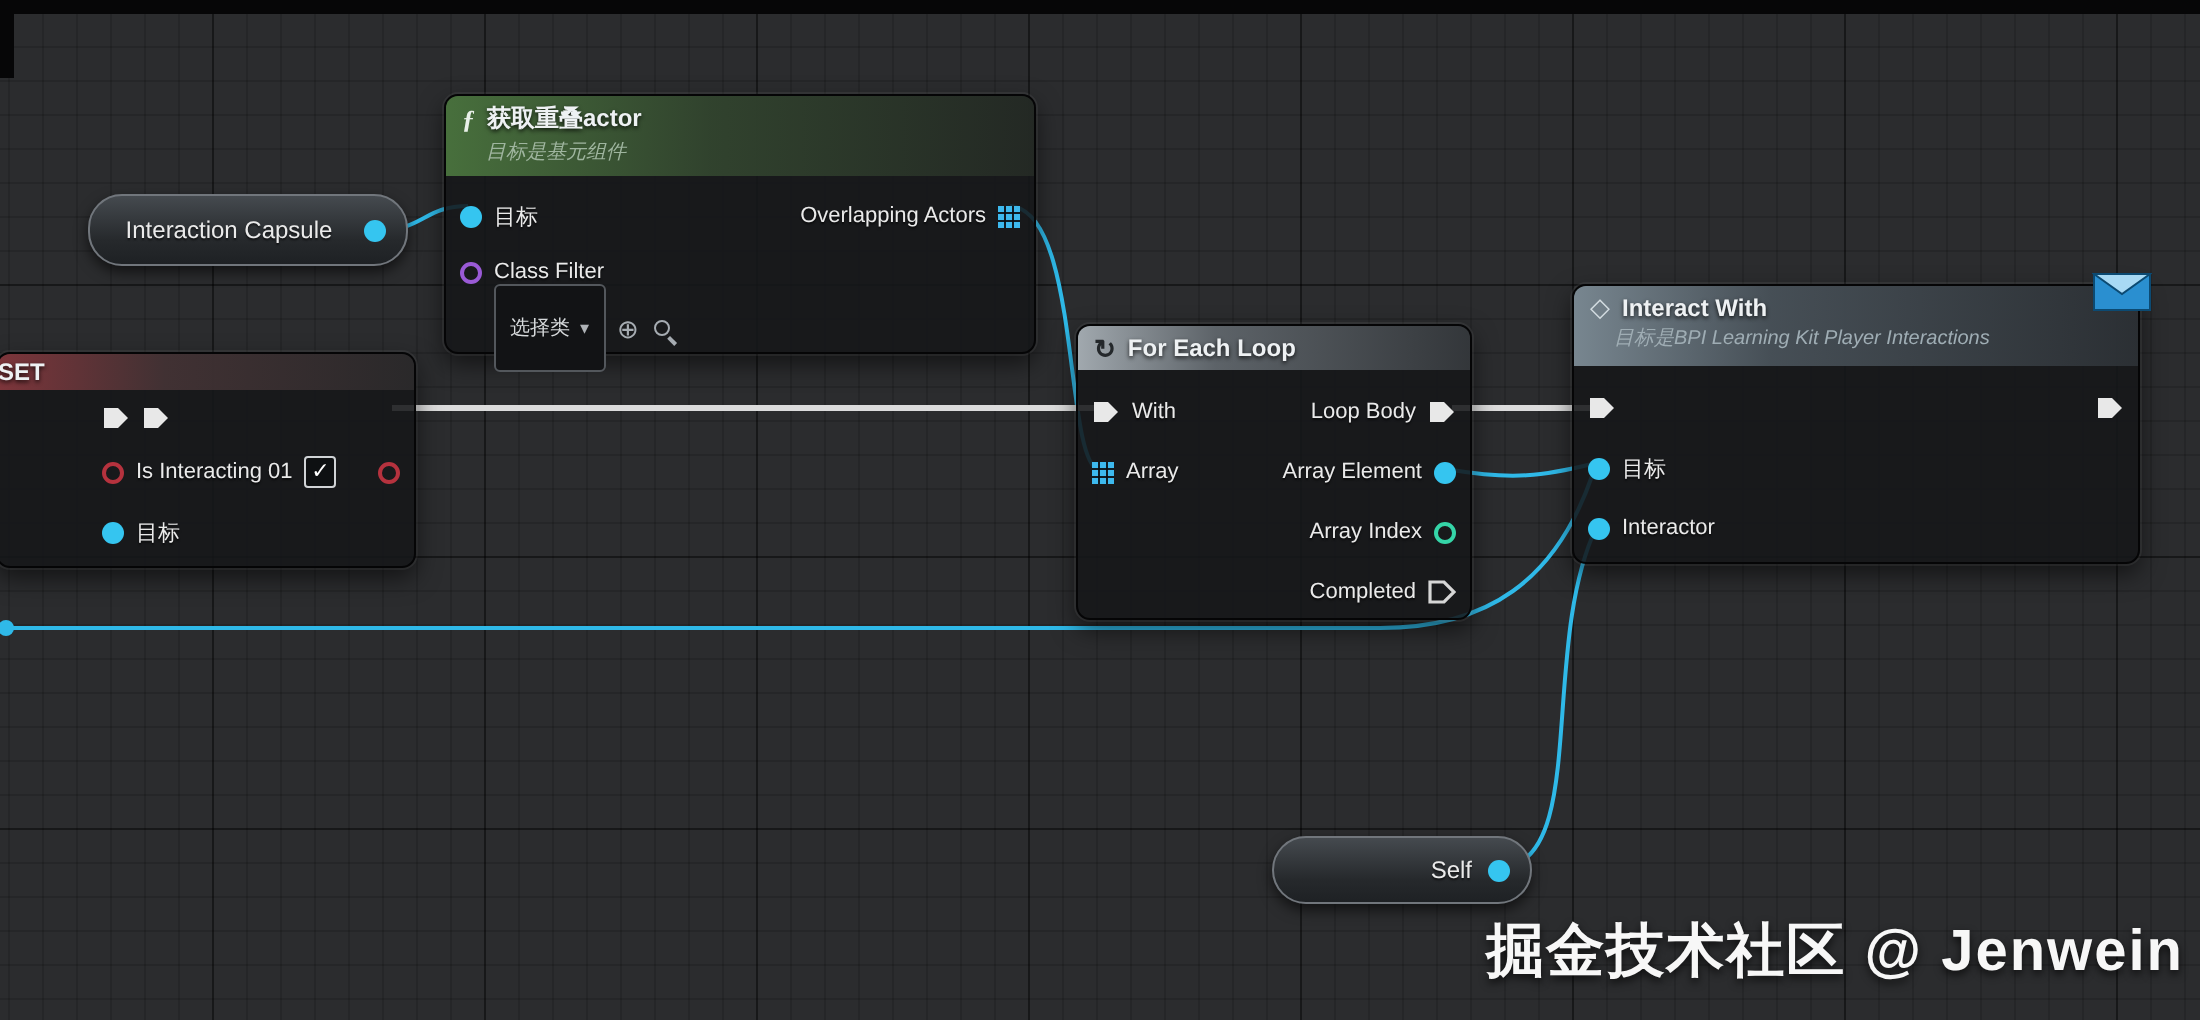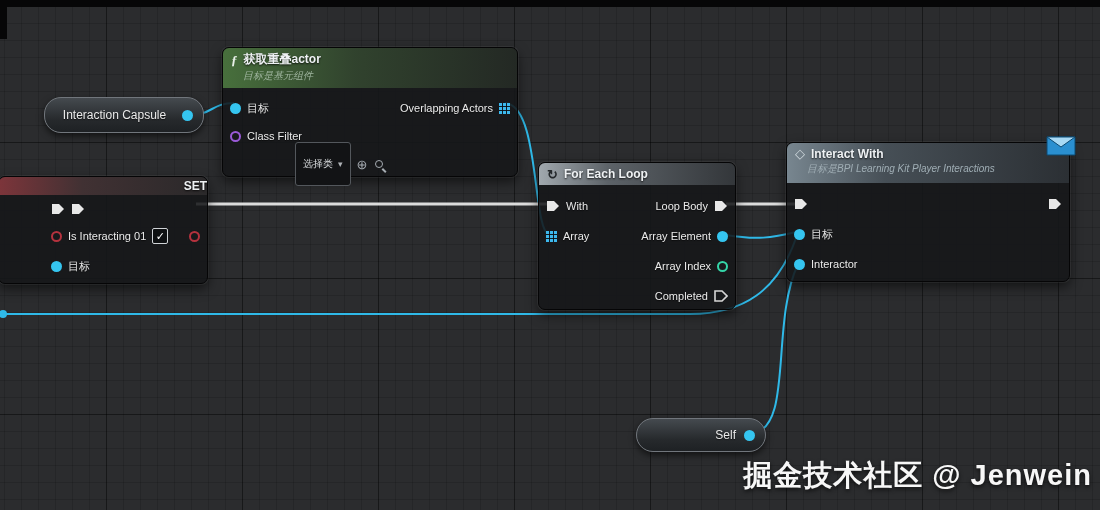--- a/index.html
+++ b/index.html
@@ -21,21 +21,21 @@
   .node{
     position:absolute;z-index:2;border-radius:7px;
     background:rgba(22,23,25,.88);
     border:1px solid #050506;
     box-shadow:0 0 0 1px rgba(255,255,255,.06), 0 5px 12px rgba(0,0,0,.55);
     box-sizing:border-box;
   }
   .node-header{border-radius:6px 6px 0 0;}
   .hdr-line{display:flex;align-items:center;gap:6px;padding:0 8px;}
   .hdr-get{background:linear-gradient(90deg,rgba(74,116,62,.95),rgba(52,72,48,.88) 45%,rgba(38,44,38,.82));height:40px;padding-top:3px;box-sizing:border-box;}
-  .hdr-set{background:linear-gradient(90deg,rgba(136,56,62,.9),rgba(75,55,57,.8) 40%,rgba(48,46,47,.75));height:18px;display:flex;align-items:center;justify-content:flex-end;}
+  .hdr-set{background:linear-gradient(90deg,rgba(136,56,62,.9),rgba(75,55,57,.8) 40%,rgba(48,46,47,.75));height:18px;display:flex;align-items:center;justify-content:flex-start;}
   .hdr-loop{background:linear-gradient(90deg,rgba(168,176,182,.95),rgba(105,112,118,.85) 35%,rgba(58,62,66,.8));height:22px;display:flex;align-items:center;gap:6px;padding:0 8px;box-sizing:border-box;}
   .hdr-interact{background:linear-gradient(90deg,rgba(125,140,150,.95),rgba(78,88,96,.85) 35%,rgba(48,53,58,.8));height:40px;padding-top:3px;box-sizing:border-box;}
   .title{font-size:12px;font-weight:bold;color:#eef1f3;text-shadow:0 1px 2px rgba(0,0,0,.8);white-space:nowrap;}
   .subtitle{font-size:10px;font-style:italic;color:#9fadb4;margin-left:20px;margin-top:1px;white-space:nowrap;}
   .sub-green{color:#9fb59f;}
   .fnicon{font-family:"Liberation Serif",serif;font-style:italic;font-weight:bold;font-size:13px;color:#e9f0e9;}
   .loopicon{font-size:13px;font-weight:bold;color:#24282b;}
   .ifaceicon{font-size:13px;color:#d4dde2;}
   .body{padding-top:6px;}
   .row{display:flex;align-items:center;height:30px;padding:0 7px;gap:6px;text-align:center;}
@@ -51,21 +51,21 @@
     background-image:linear-gradient(rgba(10,12,16,.9) 1px,transparent 1px),linear-gradient(90deg,rgba(10,12,16,.9) 1px,transparent 1px);
     background-size:4px 4px;background-position:-1px -1px;}
   .exec{width:14px;height:14px;flex:0 0 auto;}
   .pill{
     position:absolute;z-index:2;border-radius:17px;
     background:linear-gradient(180deg,#454a4f,#26292c 65%,#1e2124);
     border:1px solid #71767c;box-shadow:0 3px 7px rgba(0,0,0,.6);
     display:flex;align-items:center;box-sizing:border-box;padding:0 10px;gap:8px;
   }
   .pill .plabel{font-size:12px;}
-  .dropdown{display:flex;align-items:center;gap:5px;background:#121315;border:1px solid #53575c;border-radius:3px;padding:14px 7px;font-size:10px;color:#d6d9db;margin-left:48px;}
+  .dropdown{display:flex;align-items:center;gap:5px;background:#121315;border:1px solid #53575c;border-radius:3px;padding:14px 7px;font-size:10px;color:#d6d9db;}
   .chev{font-size:9px;color:#aeb2b6;}
   .pickicon{font-size:13px;color:#a6acb2;line-height:1;}
   .searchicon{position:relative;width:13px;height:13px;display:inline-block;}
   .searchicon::before{content:"";position:absolute;left:2px;top:2px;width:6px;height:6px;border:1.5px solid #a6acb2;border-radius:50%;}
   .searchicon::after{content:"";position:absolute;left:10px;top:10px;width:5px;height:2px;background:#a6acb2;transform:rotate(45deg);transform-origin:0 0;}
   .checkbox{width:14px;height:14px;background:#0e1012;border:1px solid #d0d3d6;border-radius:2px;display:flex;align-items:center;justify-content:center;font-size:11px;color:#fff;line-height:1;flex:0 0 auto;}
   .envelope{position:absolute;right:-7px;top:-10px;z-index:3;}
   .watermark{
     position:absolute;right:8px;top:456px;z-index:5;
     font-size:29px;font-weight:bold;letter-spacing:1px;color:#f7f7f7;

